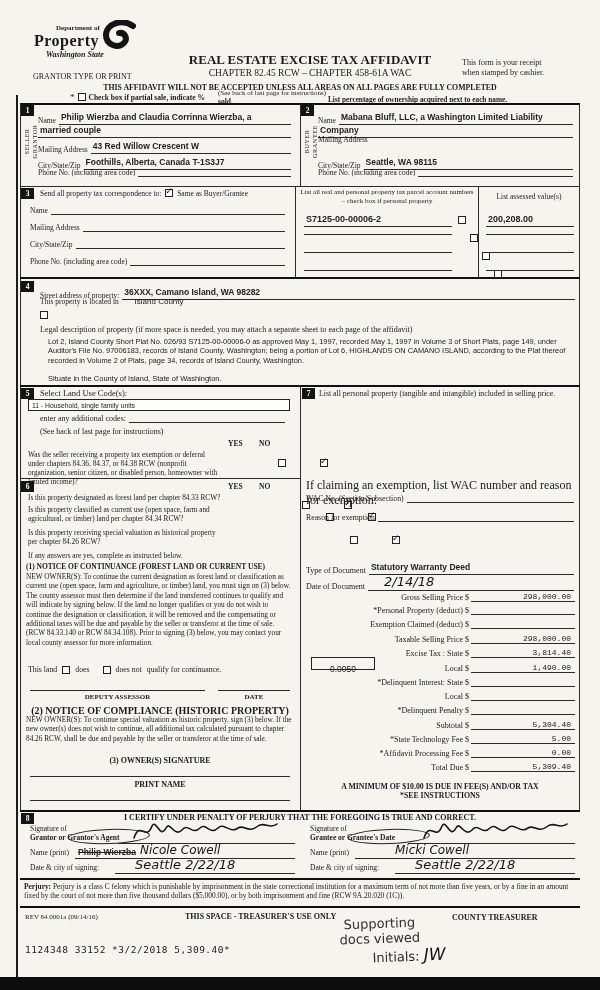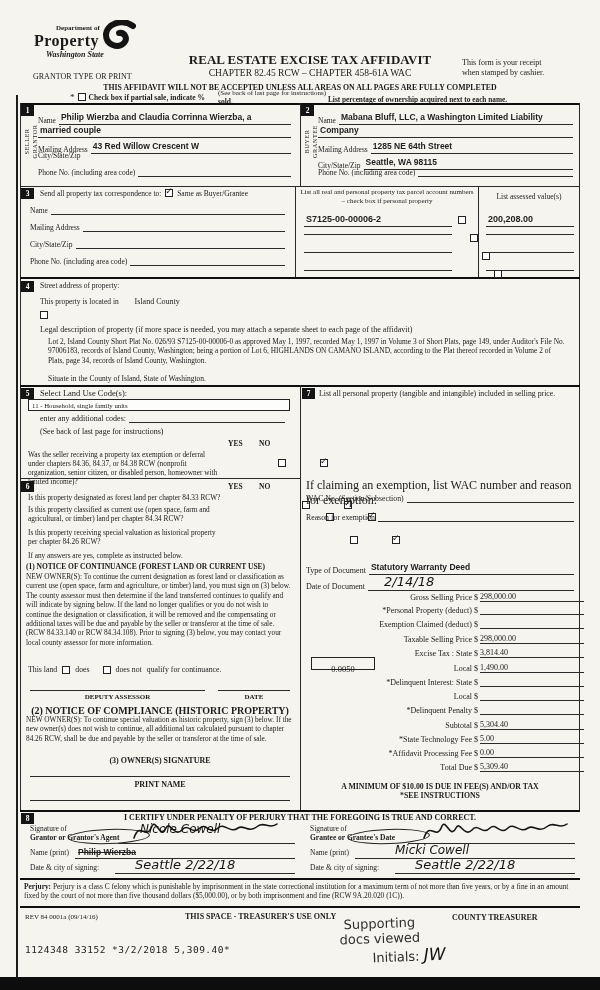--- a/index.html
+++ b/index.html
@@ -1,36 +1,36 @@
 <!DOCTYPE html>
 <html><head>
 <meta charset="utf-8">
 <style>
   *{box-sizing:border-box;margin:0;padding:0}
   html,body{width:600px;height:990px}
   body{position:relative;background:#f6f4ef;font-family:"Liberation Serif",serif;color:#1b1b1b;overflow:hidden}
   .abs{position:absolute}
   .lbl{font-size:7.5px}
   .b{font-weight:bold}
-  .sans{font-family:Liberation Serif, serif}
+  .sans{font-family:Liberation Sans, sans-serif}
   .val{font-family:"Liberation Sans",sans-serif;font-size:8.5px;font-weight:bold;color:#222}
   .row{position:absolute;display:flex;align-items:flex-end;gap:3px}
   .fill{flex:1;border-bottom:1px solid #2a2a2a;min-height:9px;padding:0 2px;white-space:nowrap}
   .hline{position:absolute;background:#2a2a2a;height:1px}
   .vline{position:absolute;background:#2a2a2a;width:1px}
   .heavy{background:#101010}
   .cb{display:inline-block;width:8px;height:8px;border:1px solid #222;position:relative;background:#fff;flex:0 0 auto;vertical-align:-1px}
   .cb .ck{position:absolute;left:-1px;top:-4px;font-size:9px;font-weight:bold;font-family:"DejaVu Sans",sans-serif}
   .num{position:absolute;width:13px;height:11px;background:#141414;color:#fff;font-size:7.5px;font-weight:bold;text-align:center;line-height:11px;z-index:3}
   .vlab{position:absolute;width:58px;text-align:center;font-size:6.3px;letter-spacing:.5px;transform:rotate(-90deg);color:#222}
   .hand{font-family:"DejaVu Sans",sans-serif;font-style:italic;color:#151515}
-  .mrow{position:absolute;display:flex;align-items:flex-end;width:272px;left:312px}
+  .mrow{position:absolute;display:flex;align-items:flex-end;width:272px;left:303px}
   .mlab{width:160px;text-align:right;font-size:8px;flex:0 0 auto}
   .mdollar{font-size:8px;margin:0 2px;flex:0 0 auto}
-  .mfill{flex:1;border-bottom:1px solid #2a2a2a;min-height:9px;font-family:Liberation Serif, serif;font-size:8px;padding-right:4px}
+  .mfill{flex:1;border-bottom:1px solid #2a2a2a;min-height:9px;text-align:right;font-family:Liberation Mono, monospace;font-size:8px;padding-right:4px}
   .small{font-size:7px}
   .q{font-size:7.3px;line-height:9px}
   .center{text-align:center}
 </style>
 </head>
 <body>
 
 
 
 
@@ -89,40 +89,40 @@
 </div>
 <div class="row" style="left:38px;top:119px;width:253px">
   <span class="fill"><span class="val">married couple</span></span>
 </div>
 <div class="row" style="left:38px;top:135px;width:253px">
   <span class="lbl">Mailing Address</span>
   <span class="fill"><span class="val">43 Red Willow Crescent W</span></span>
 </div>
 <div class="row" style="left:38px;top:151px;width:253px">
   <span class="lbl">City/State/Zip</span>
+  <span class="fill"><span class="val">Foothills, Alberta, Canada T-1S3J7</span></span>
 </div>
 <div class="row" style="left:38px;top:168px;width:253px">
   <span class="lbl">Phone No. (including area code)</span>
   <span class="fill"></span>
 </div>
 
 
 <div class="num" style="left:301px;top:105px">2</div>
 <div class="vlab" style="left:277px;top:138px">BUYER</div>
 <div class="vlab" style="left:285px;top:138px">GRANTEE</div>
 <div class="row" style="left:318px;top:106px;width:255px">
   <span class="lbl">Name</span>
   <span class="fill"><span class="val">Mabana Bluff, LLC, a Washington Limited Liability</span></span>
 </div>
 <div class="row" style="left:318px;top:119px;width:255px">
   <span class="fill"><span class="val">Company</span></span>
 </div>
 <div class="row" style="left:318px;top:135px;width:255px">
   <span class="lbl">Mailing Address</span>
-  <span class="fill"><span class="val">1285 NE 64th Street</span></span>
 </div>
 <div class="row" style="left:318px;top:151px;width:255px">
   <span class="lbl">City/State/Zip</span>
   <span class="fill"><span class="val">Seattle, WA 98115</span></span>
 </div>
 <div class="row" style="left:318px;top:168px;width:255px">
   <span class="lbl">Phone No. (including area code)</span>
   <span class="fill"></span>
 </div>
 
@@ -182,20 +182,21 @@
     <span class="fill"></span>
   </div>
 <div class="row" style="left:486px;top:262px;width:88px">
     <span class="fill"></span>
   </div>
 
 
 <div class="num" style="left:21px;top:281px">4</div>
 <div class="row" style="left:40px;top:281px;width:535px">
   <span class="lbl">Street address of property:</span>
+  <span class="fill"><span class="val">36XXX, Camano Island, WA 98282</span></span>
 </div>
 <div class="abs" style="left:40px;top:297px;font-size:7.5px">
   <span>This property is located in</span>
   <span class="sans" style="margin-left:14px;font-size:8px">Island County</span>
 </div>
 <div class="abs" style="left:40px;top:311px;width:530px;display:flex;gap:4px;align-items:flex-start">
   <span class="cb"></span>
 </div>
 <div class="abs" style="left:40px;top:325px;font-size:8px">Legal description of property (if more space is needed, you may attach a separate sheet to each page of the affidavit)</div>
 <div class="abs sans" style="left:48px;top:337px;width:520px;font-size:7.4px;line-height:9.3px">Lot 2, Island County Short Plat No. 026/93 S7125-00-00006-0 as approved May 1, 1997, recorded May 1, 1997 in Volume 3 of Short Plats, page 149, under Auditor's File No. 97006183, records of Island County, Washington; being a portion of Lot 6, HIGHLANDS ON CAMANO ISLAND, according to the Plat thereof recorded in Volume 2 of Plats, page 34, records of Island County, Washington.</div>
@@ -359,21 +360,21 @@
 
 <div class="abs lbl" style="left:30px;top:824px">Signature of</div>
 <div class="abs lbl b" style="left:30px;top:833px">Grantor or Grantor's Agent</div>
 <div class="abs" style="left:68px;top:829px;width:82px;height:15px;border:1.2px solid #222;border-radius:50%;transform:rotate(-2deg)"></div>
 <svg class="abs" style="left:130px;top:818px" width="150" height="26" viewBox="0 0 150 26">
   <path d="M4 20 C10 2 16 24 22 8 C26 0 30 22 36 10 C40 2 44 20 52 12 C58 4 62 18 70 10 C76 4 80 18 88 10 C94 4 100 16 108 10 C114 6 118 16 128 8 C134 3 140 12 147 6" fill="none" stroke="#161616" stroke-width="1.6" stroke-linecap="round"></path>
 </svg>
 <div class="hline" style="left:118px;top:843px;width:177px"></div>
 <div class="abs lbl" style="left:30px;top:848px">Name (print)</div>
 <div class="abs val" style="left:78px;top:847px;text-decoration:line-through">Philip Wierzba</div>
-<div class="abs hand" style="left:140px;top:822px;font-size:12px">Nicole Cowell</div>
+<div class="abs hand" style="left:140px;top:843px;font-size:12px">Nicole Cowell</div>
 <div class="hline" style="left:75px;top:858px;width:220px"></div>
 <div class="abs lbl" style="left:30px;top:863px">Date &amp; city of signing:</div>
 <div class="abs hand" style="left:135px;top:857px;font-size:13px">Seattle  2/22/18</div>
 <div class="hline" style="left:115px;top:873px;width:180px"></div>
 
 
 <div class="abs lbl" style="left:310px;top:824px">Signature of</div>
 <div class="abs lbl b" style="left:310px;top:833px">Grantee or Grantee's Date</div>
 <div class="abs" style="left:348px;top:829px;width:82px;height:15px;border:1.2px solid #222;border-radius:50%;transform:rotate(-2deg)"></div>
 <svg class="abs" style="left:420px;top:818px" width="150" height="26" viewBox="0 0 150 26">

